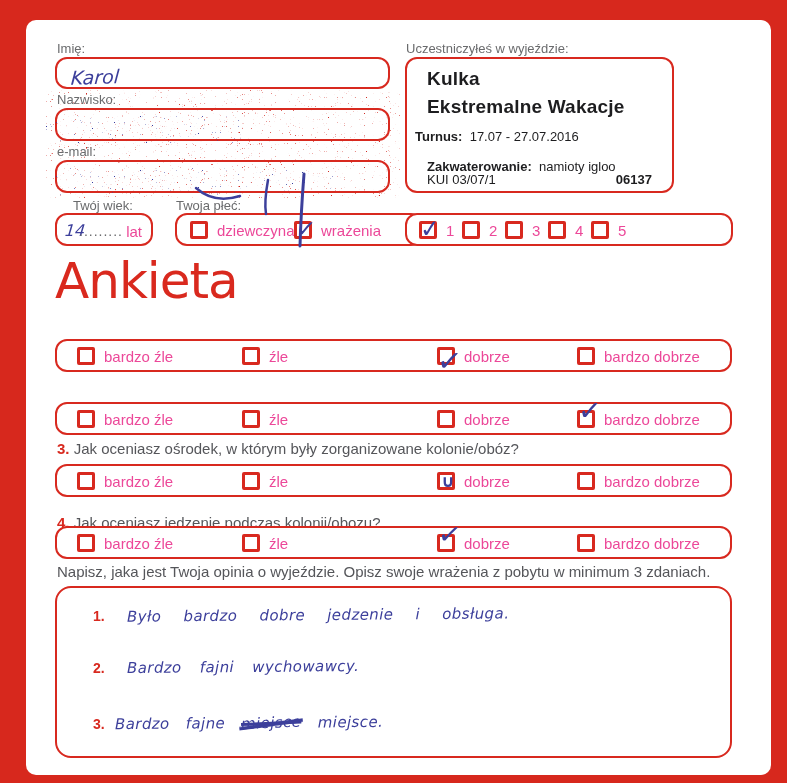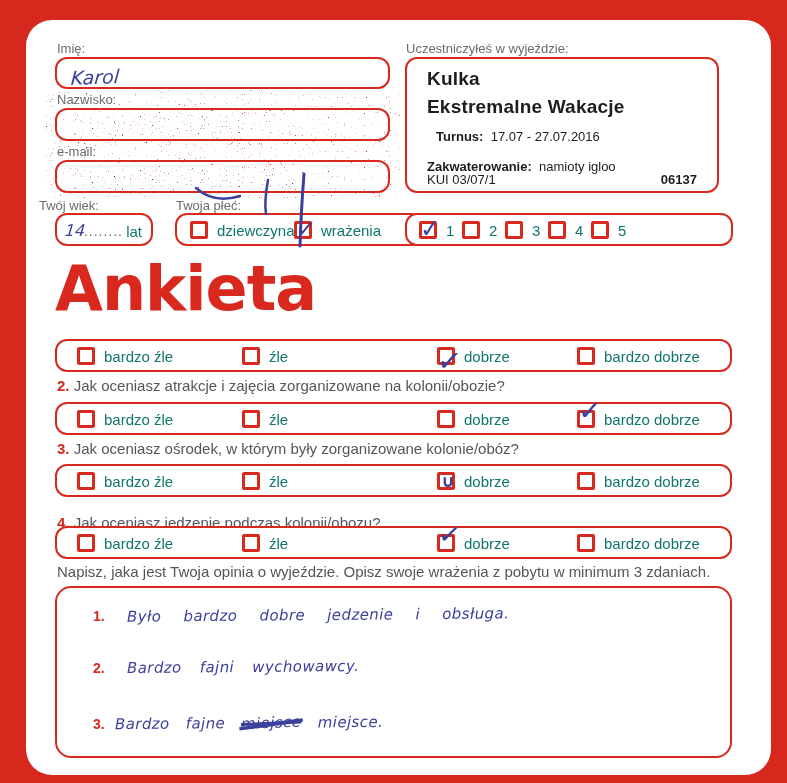--- a/index.html
+++ b/index.html
@@ -3,21 +3,21 @@
 <meta charset="utf-8">
 <style>
   html,body{margin:0;padding:0;}
   body{
     width:787px;height:783px;position:relative;overflow:hidden;
     background:#d7281d;
     font-family:"Liberation Sans",sans-serif;
   }
   .page{
     position:absolute;left:26px;top:20px;width:745px;height:755px;
-    background:#ffffff;border-radius:26px;
+    background:#ffffff;border-radius:10px;
   }
   .abs{position:absolute;}
   .lbl{font-size:13px;color:#6a6b6d;}
   .rbox{
     position:absolute;background:#fff;border:2px solid #d8291f;border-radius:12px;
     box-sizing:border-box;
   }
   .trip-name{font-size:19px;font-weight:600;color:#1d1d1f;letter-spacing:.2px;}
   .trip-line{font-size:13px;color:#1d1d1f;}
   .trip-line b{font-weight:700;}
@@ -27,25 +27,25 @@
   }
   .check{
     position:absolute;color:#3c3f9b;font-weight:bold;line-height:1;
     font-family:"DejaVu Sans",sans-serif;pointer-events:none;
   }
   .check.big{font-size:30px;left:-3px;top:-4px;transform:rotate(6deg);}
   .check.hi{font-size:28px;left:-2px;top:-16px;transform:rotate(4deg);}
   .check.mid{font-size:24px;left:-1px;top:-7px;transform:rotate(5deg);}
   .check.umark{font-size:17px;left:1px;top:-2px;font-weight:600;}
   .opt{display:flex;align-items:center;gap:9px;position:absolute;top:6px;}
-  .opt-label{font-size:15px;color:#0f766e;}
+  .opt-label{font-size:15px;color:#ec4899;}
   .qline{font-size:15px;color:#55565a;}
   .qnum{color:#d8291f;font-weight:bold;}
   .title{
-    font-size:62px;font-weight:700;color:#d9291e;letter-spacing:-1px;
+    font-size:50px;font-weight:400;color:#d9291e;letter-spacing:-1px;
     font-family:"DejaVu Sans",sans-serif;
   }
   .hw{
     font-family:"DejaVu Sans",sans-serif;font-style:italic;color:#3c3f9b;
     white-space:nowrap;
   }
   .hw-name{font-size:19px;display:inline-block;transform:skewX(-6deg) rotate(-2deg);}
   .hw-age{font-size:16px;display:inline-block;transform:skewX(-6deg);}
   .hw-line{font-size:15px;letter-spacing:.4px;display:inline-block;transform:rotate(-.5deg);}
   .ws1{word-spacing:17px;}
@@ -103,36 +103,36 @@
     <rect x="10" y="24" width="280" height="28" filter="url(#nzB)"></rect>
   </svg>
 
   <svg class="scribble" style="left:150px;top:140px;width:180px;height:90px">
     <path d="M20,28 q18,16 44,8" stroke="#3c3f9b" stroke-width="2.5" fill="none" stroke-linecap="round"></path>
     <path d="M92,20 q-4,22 -2,34" stroke="#3c3f9b" stroke-width="2.5" fill="none" stroke-linecap="round"></path>
     <path d="M128,14 q-3,38 -4,72" stroke="#3c3f9b" stroke-width="3" fill="none" stroke-linecap="round"></path>
   </svg>
 
   <div class="abs lbl" style="left:380px;top:21px">Uczestniczyłeś w wyjeździe:</div>
-  <div class="rbox" style="left:379px;top:37px;width:314px;height:136px">
+  <div class="rbox" style="left:379px;top:37px;width:269px;height:136px">
     <div class="abs trip-name" style="left:20px;top:9px">Kulka</div>
     <div class="abs trip-name" style="left:20px;top:37px">Ekstremalne Wakacje</div>
-    <div class="abs trip-line" style="left:29px;top:70px">
+    <div class="abs trip-line" style="left:8px;top:70px">
       <b>Turnus:</b>&nbsp;
       <span>17.07 - 27.07.2016</span>
     </div>
     <div class="abs trip-line" style="left:20px;top:100px">
       <b>Zakwaterowanie:</b>&nbsp;
       <span>namioty igloo</span>
     </div>
     <div class="abs trip-line" style="left:20px;top:113px">KUI 03/07/1</div>
     <div class="abs trip-line" style="right:20px;top:113px;font-weight:700">06137</div>
   </div>
 
-  <div class="abs lbl" style="left:13px;top:178px">Twój wiek:</div>
+  <div class="abs lbl" style="left:47px;top:178px">Twój wiek:</div>
   <div class="rbox" style="left:29px;top:193px;width:98px;height:33px">
     <span class="hw hw-age abs" style="left:8px;top:6px">14</span>
     <span class="dots abs" style="left:22px;top:8px">.........</span>
     <span class="opt-label abs" style="right:9px;top:8px">lat</span>
   </div>
 
   <div class="abs lbl" style="left:150px;top:178px">Twoja płeć:</div>
   <div class="rbox" style="left:149px;top:193px;width:248px;height:33px">
     <div class="opt" style="left:13px">
       <span class="cb"></span>
@@ -187,24 +187,20 @@
         <span class="check big">✓</span>
       </span>
       <span class="opt-label">dobrze</span>
     </div>
     <div class="opt" style="left:520px">
       <span class="cb"></span>
       <span class="opt-label">bardzo dobrze</span>
     </div>
   </div>
 
-  <div class="abs qline" style="left:31px;top:357px">
-    <span class="qnum">2.</span>
-    <span>Jak oceniasz atrakcje i zajęcia zorganizowane na kolonii/obozie?</span>
-  </div>
   <div class="rbox" style="left:29px;top:382px;width:677px;height:33px">
     <div class="opt" style="left:20px">
       <span class="cb"></span>
       <span class="opt-label">bardzo źle</span>
     </div>
     <div class="opt" style="left:185px">
       <span class="cb"></span>
       <span class="opt-label">źle</span>
     </div>
     <div class="opt" style="left:380px">

